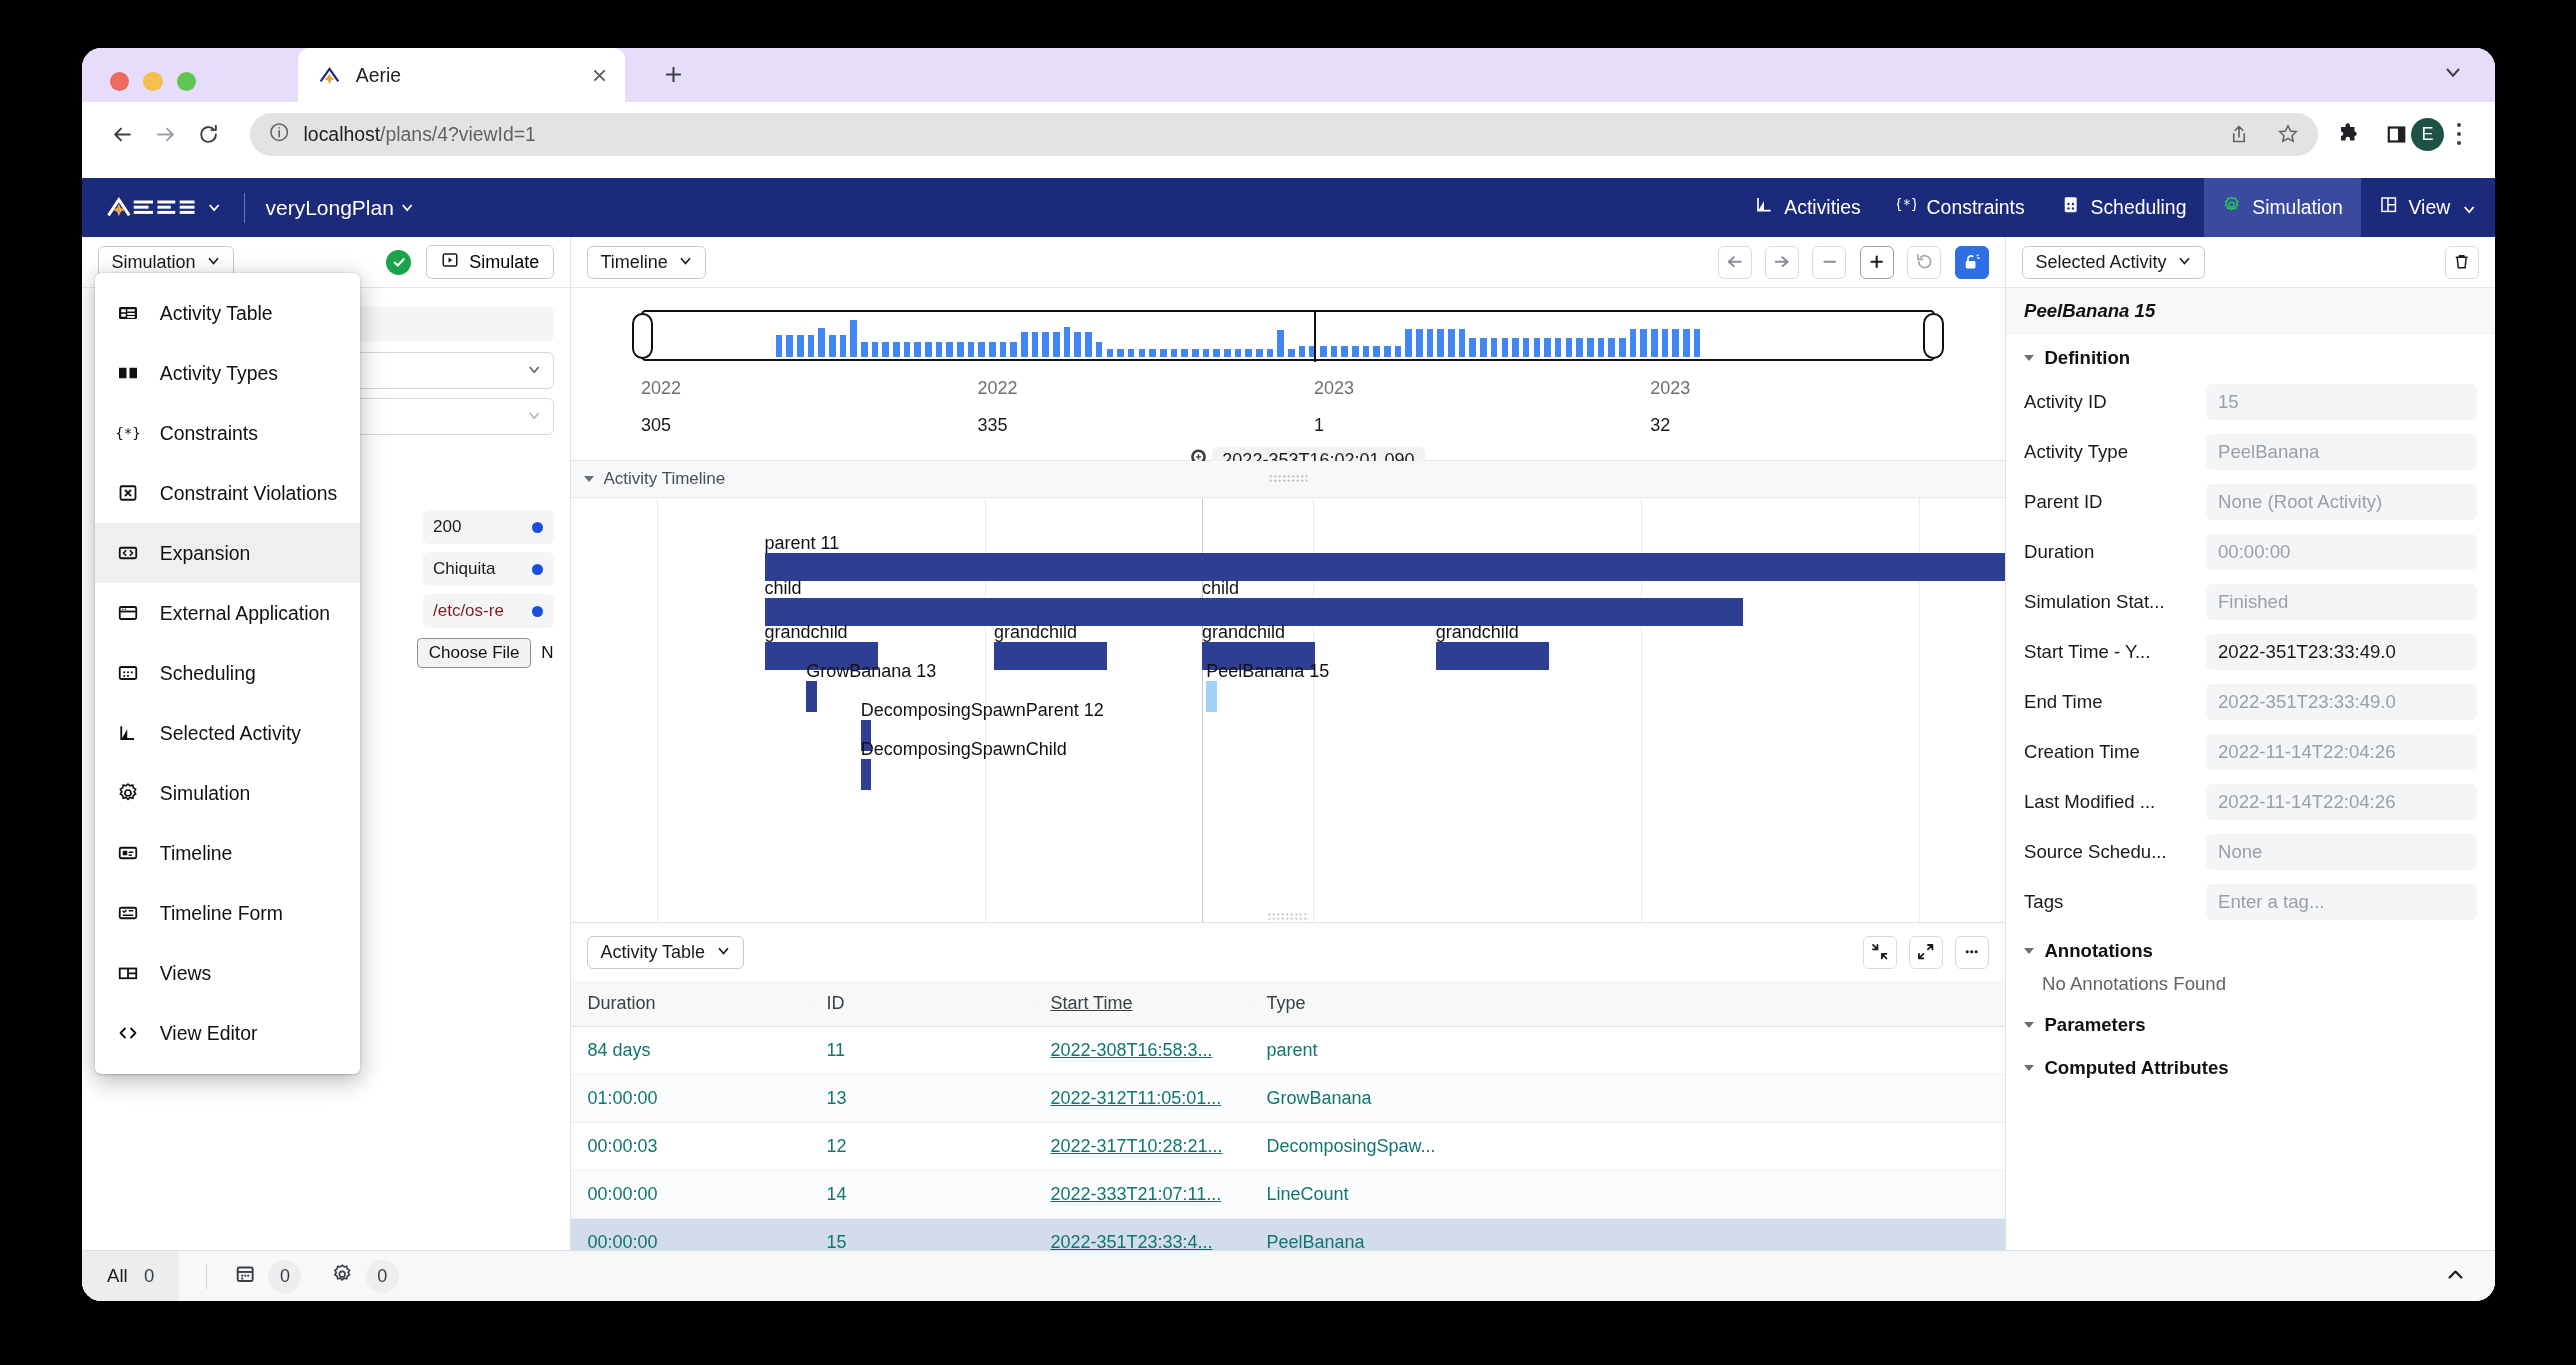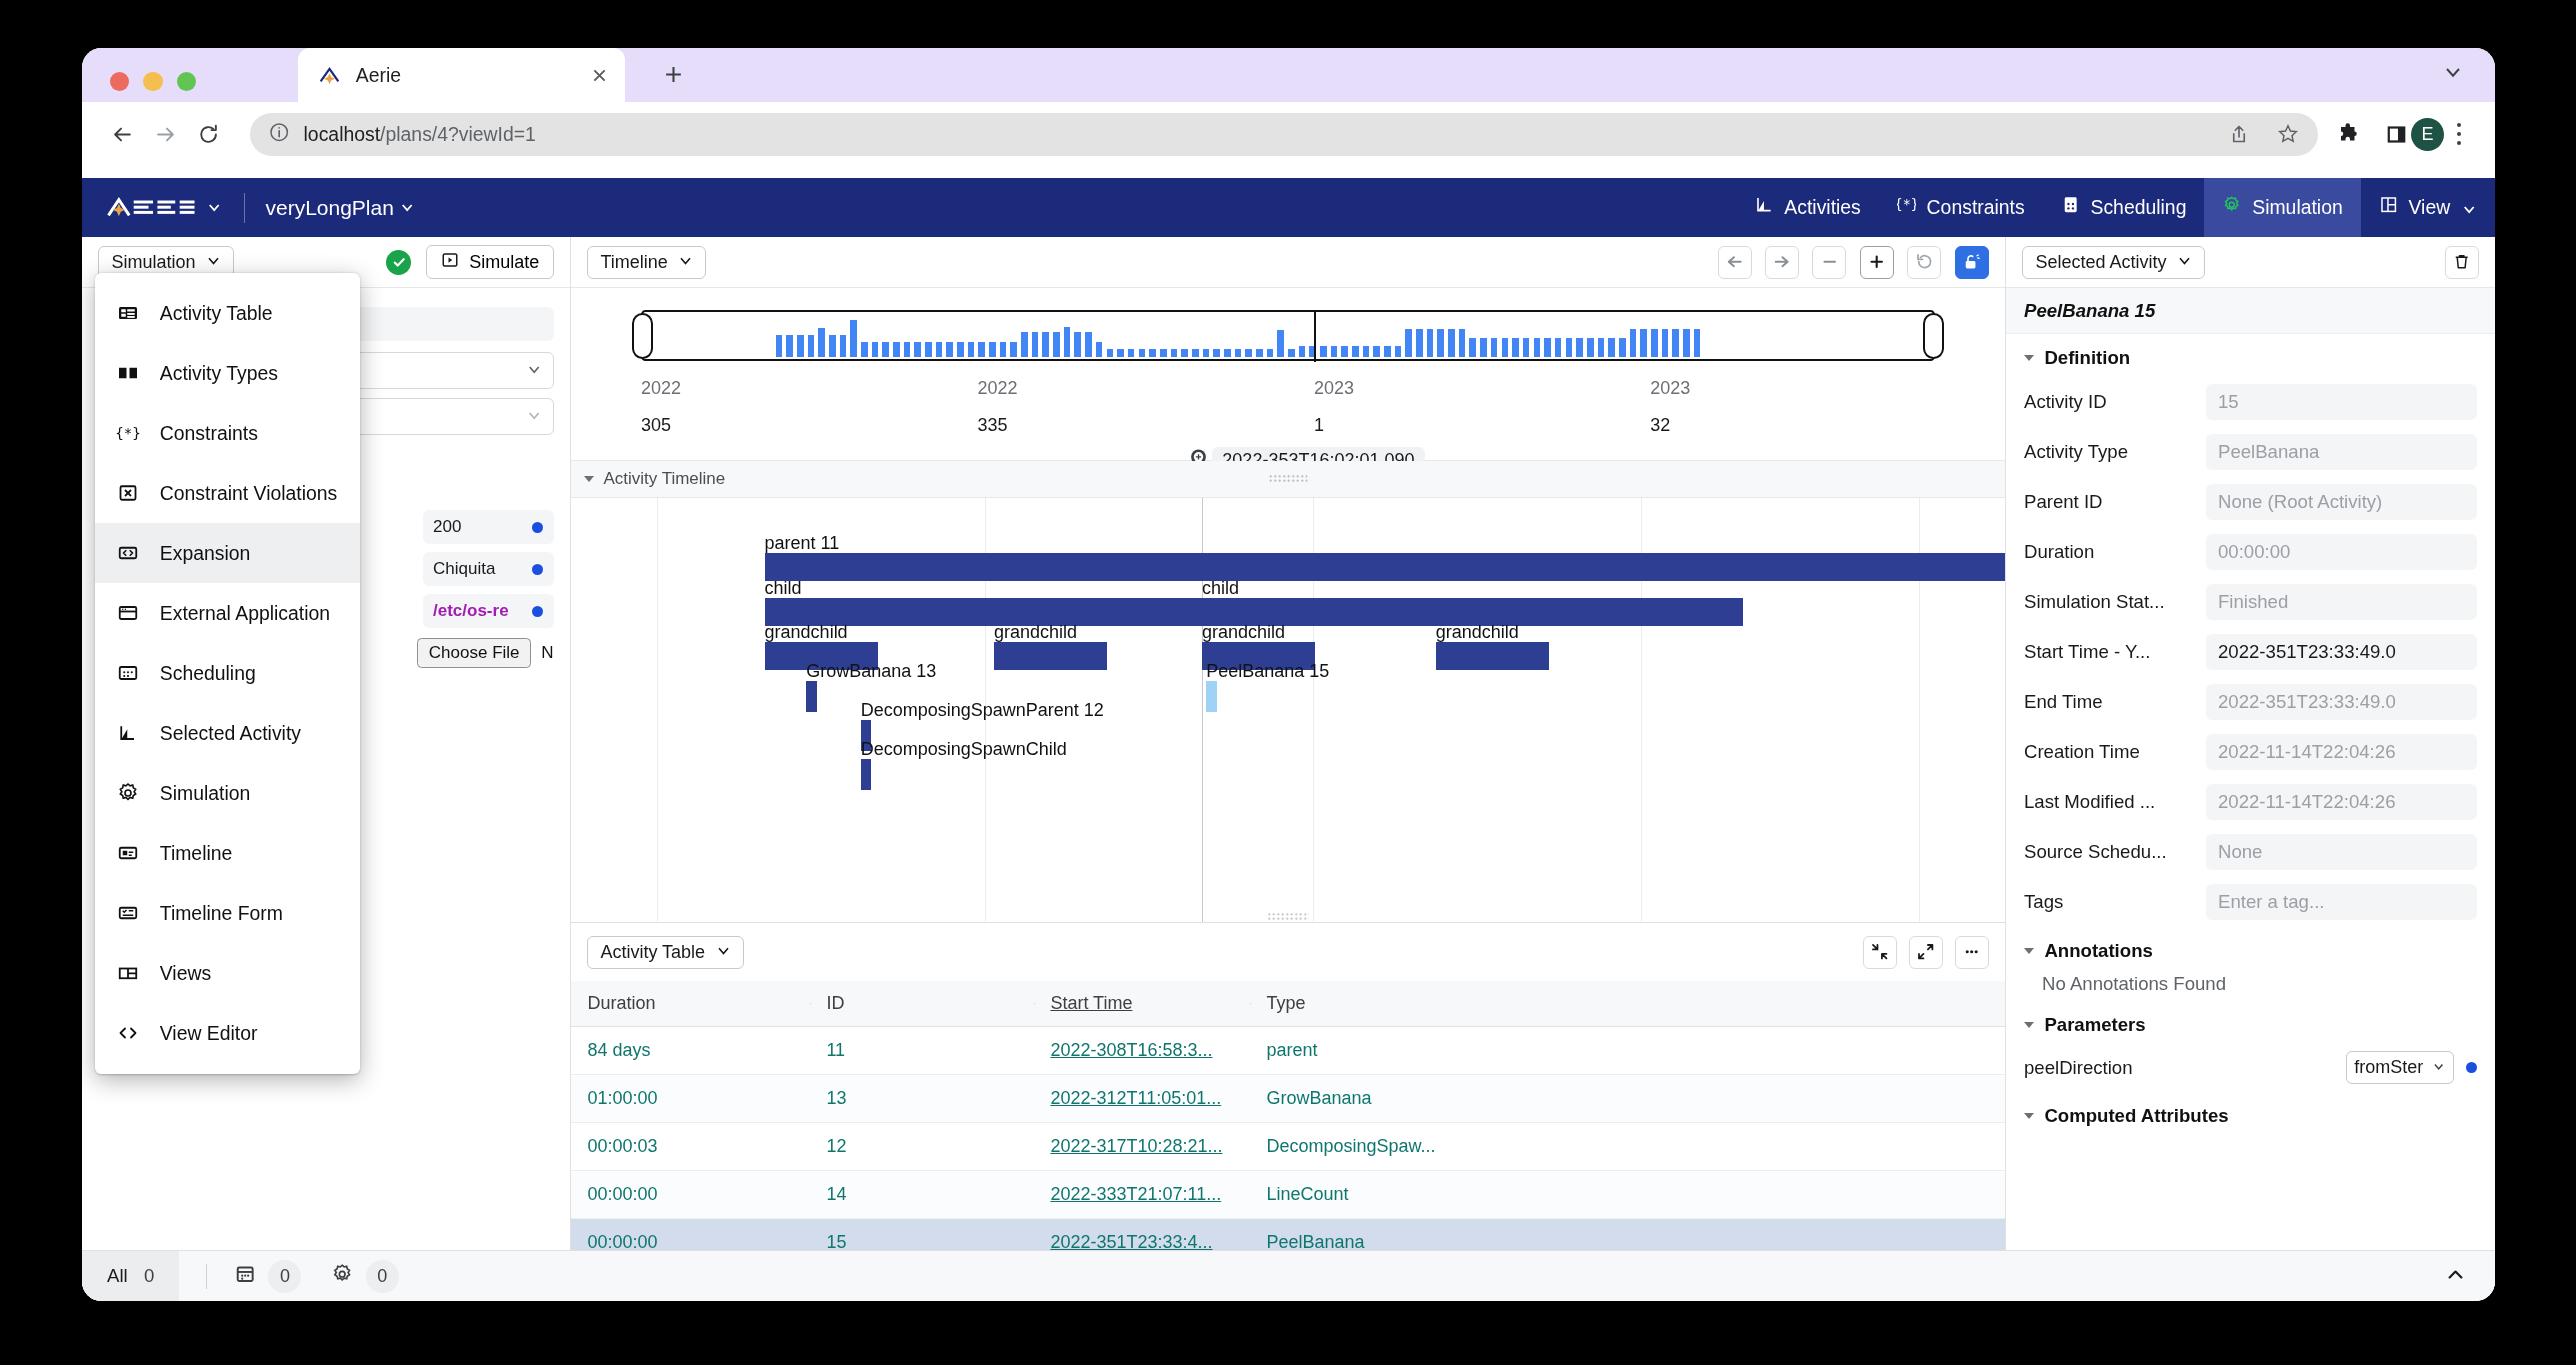--- a/index.html
+++ b/index.html
@@ -122,21 +122,21 @@
   }
   .lf-select {
     width: 298px; height: 37px; background:#fff; border: 0.7px solid #d7d8dc; border-radius: 6px;
     display:flex; align-items:center; justify-content:flex-end; padding-right: 10.4px;
   }
   .lf-val {
     width: 131px; height: 34px; background: #f4f5f7; border-radius: 6px;
     display: flex; align-items:center; padding: 0 10.4px; font-size: 17px; color:#1a1a1a;
     justify-content: space-between;
   }
-  .lf-val.ph { color:#a21caf;font-weight:bold; }
+  .lf-val.ph { color:#7f1d1d; }
   .blue-dot { width: 11.2px; height: 11.2px; border-radius:50%; background:#1a4fe0; flex:none; }
   .file-row { display:flex; align-items:center; gap: 10.4px; justify-content:flex-end; }
   .choose-file {
     height: 30px; border:0.7px solid #8e8e93; border-radius: 4.5px; background:#f2f2f2;
     font-size: 17px; display:flex; align-items:center; padding: 0 10.4px; color:#111;
   }
   .file-none { font-size: 17px; color:#111; }
 
   
   .menu {
@@ -995,30 +995,20 @@
             </div>
             <div class="rp-sect">
               <span class="caret-d"></span>
               <span>Annotations</span>
             </div>
             <div class="rp-note">No Annotations Found</div>
             <div class="rp-sect">
               <span class="caret-d"></span>
               <span>Parameters</span>
             </div>
-            <div class="rp-param">
-              <span class="pl">peelDirection</span>
-              <span class="rp-select">
-                <span>fromSter</span>
-                <span><svg width="13.4" height="13.4" viewBox="0 0 18 18">
-                    <path d="M4 6 L9 12 L14 6" fill="none" stroke="#3c4043" stroke-width="2"></path>
-                  </svg></span>
-              </span>
-              <span class="blue-dot"></span>
-            </div>
             <div class="rp-sect">
               <span class="caret-d"></span>
               <span>Computed Attributes</span>
             </div>
           </div>
       </div>
     </div>
 
     <div class="statusbar">
       <div class="sb-all">

